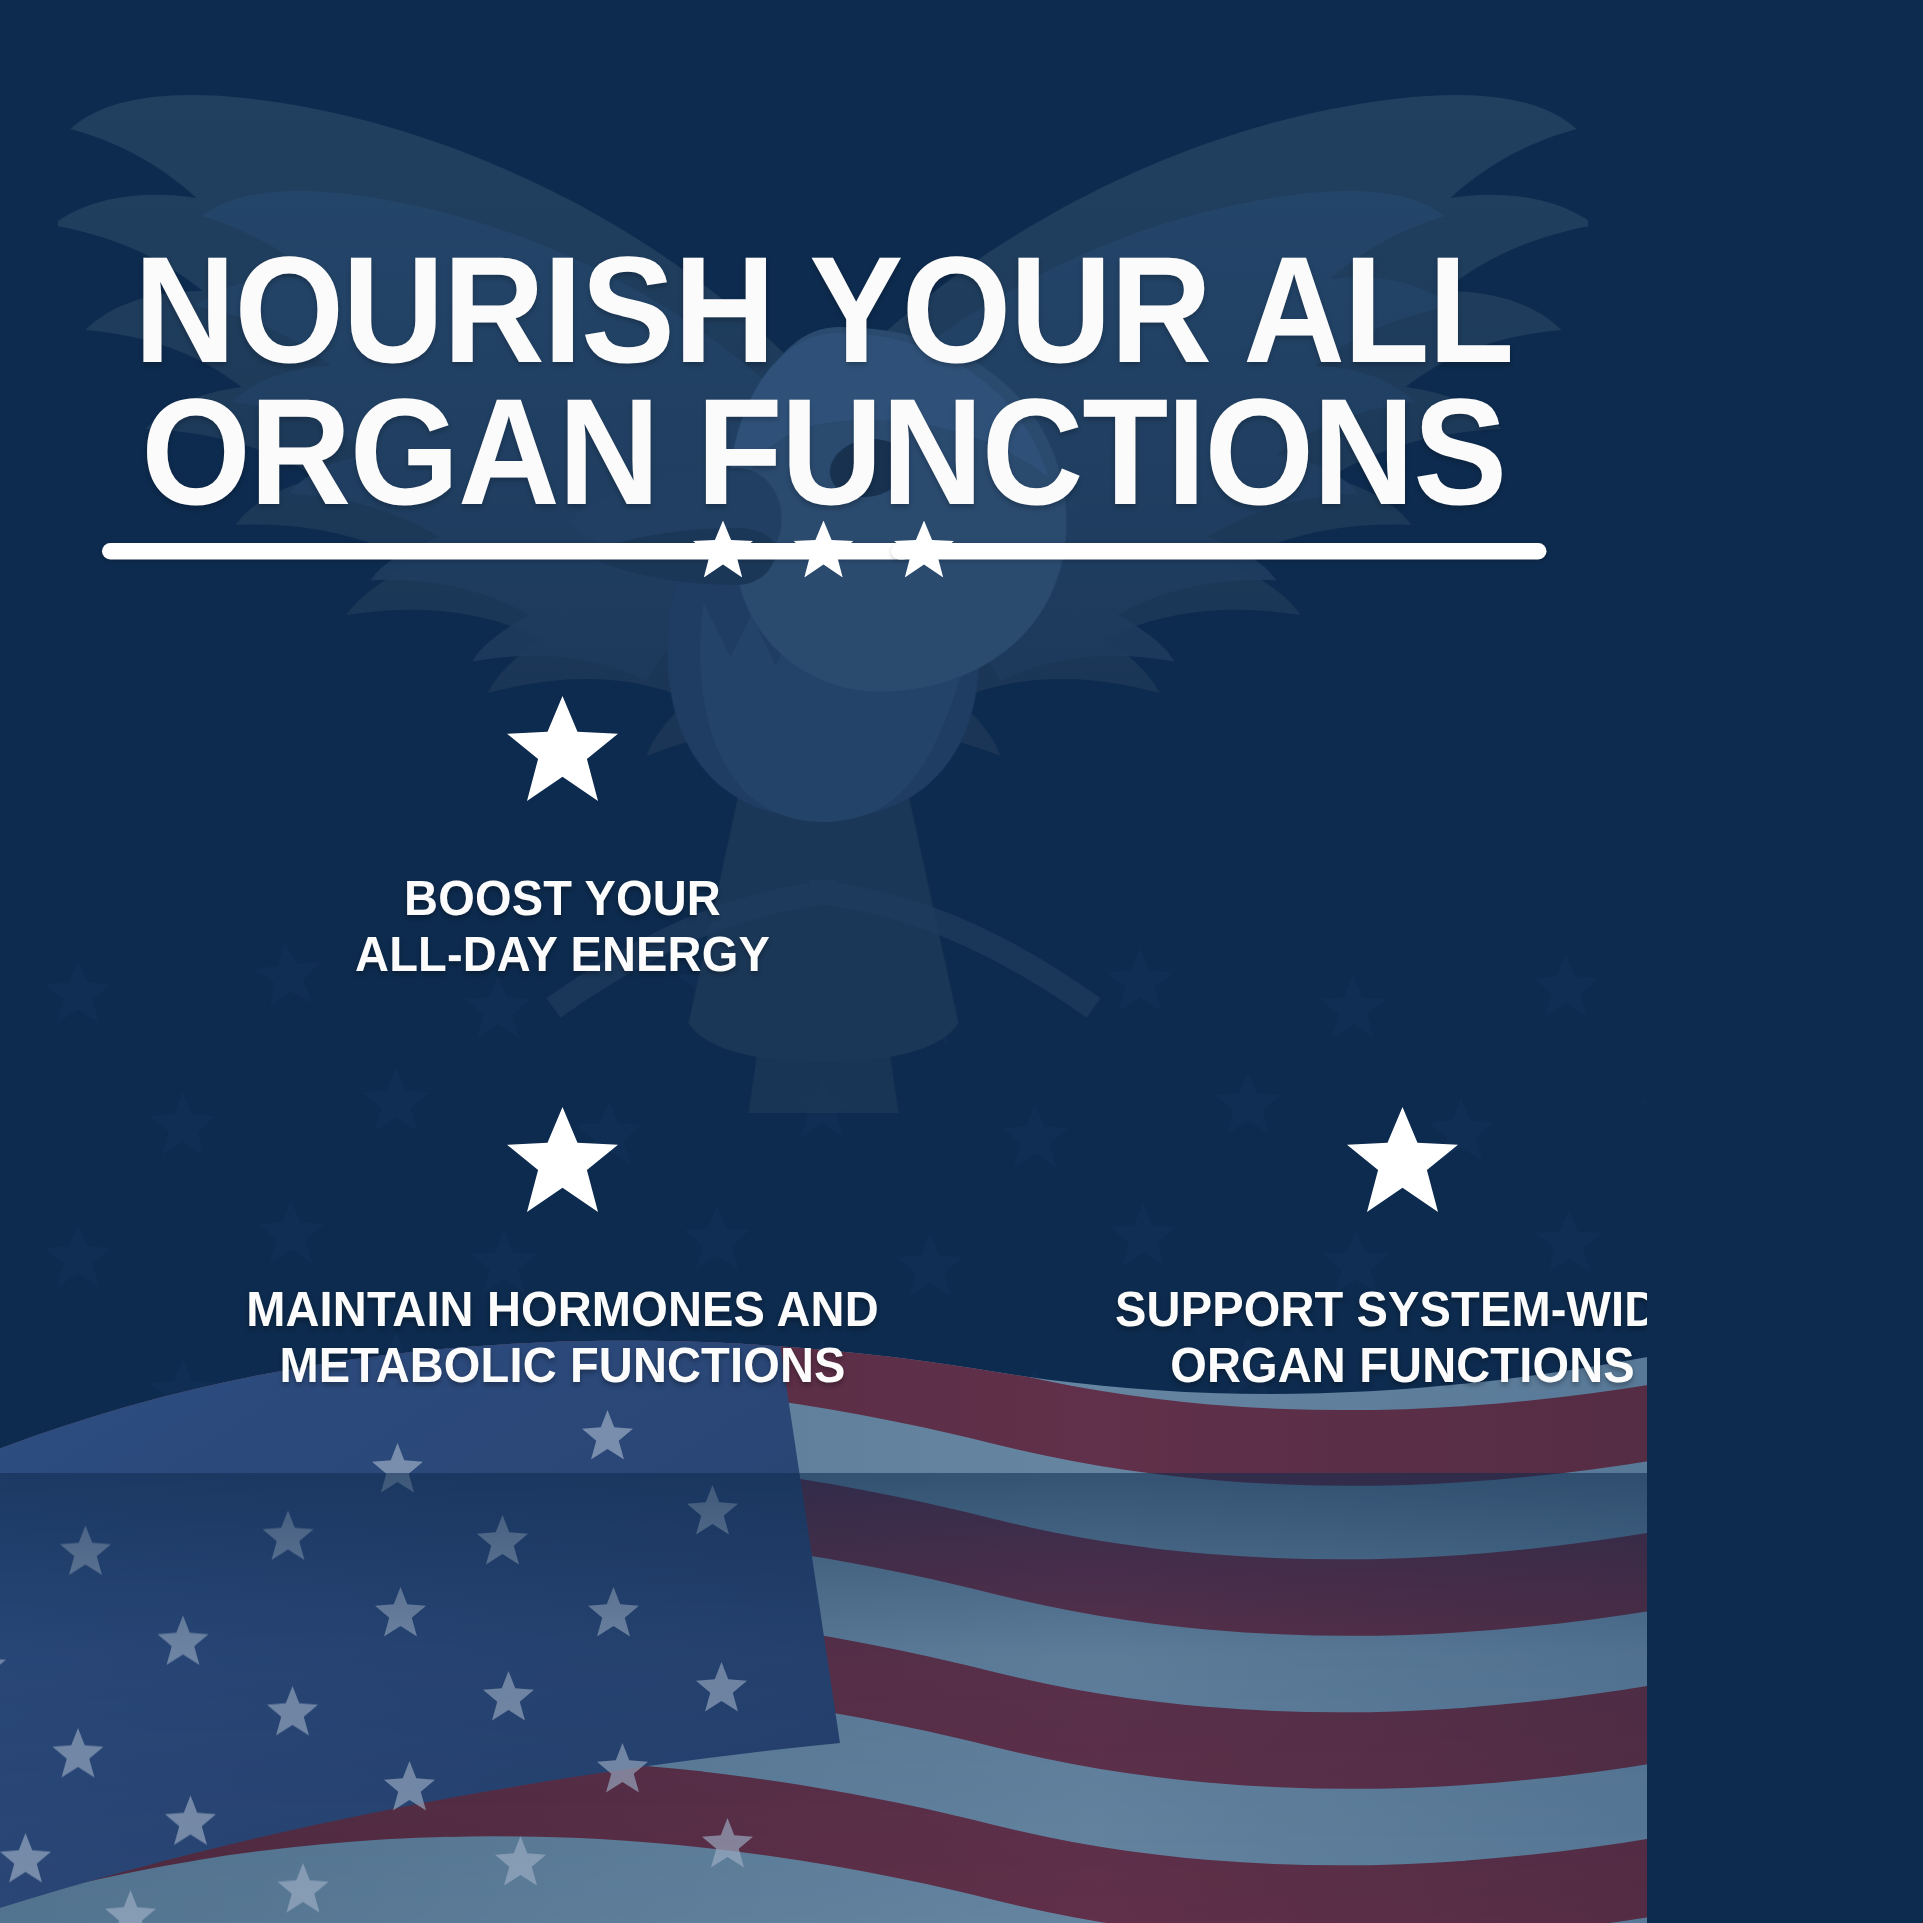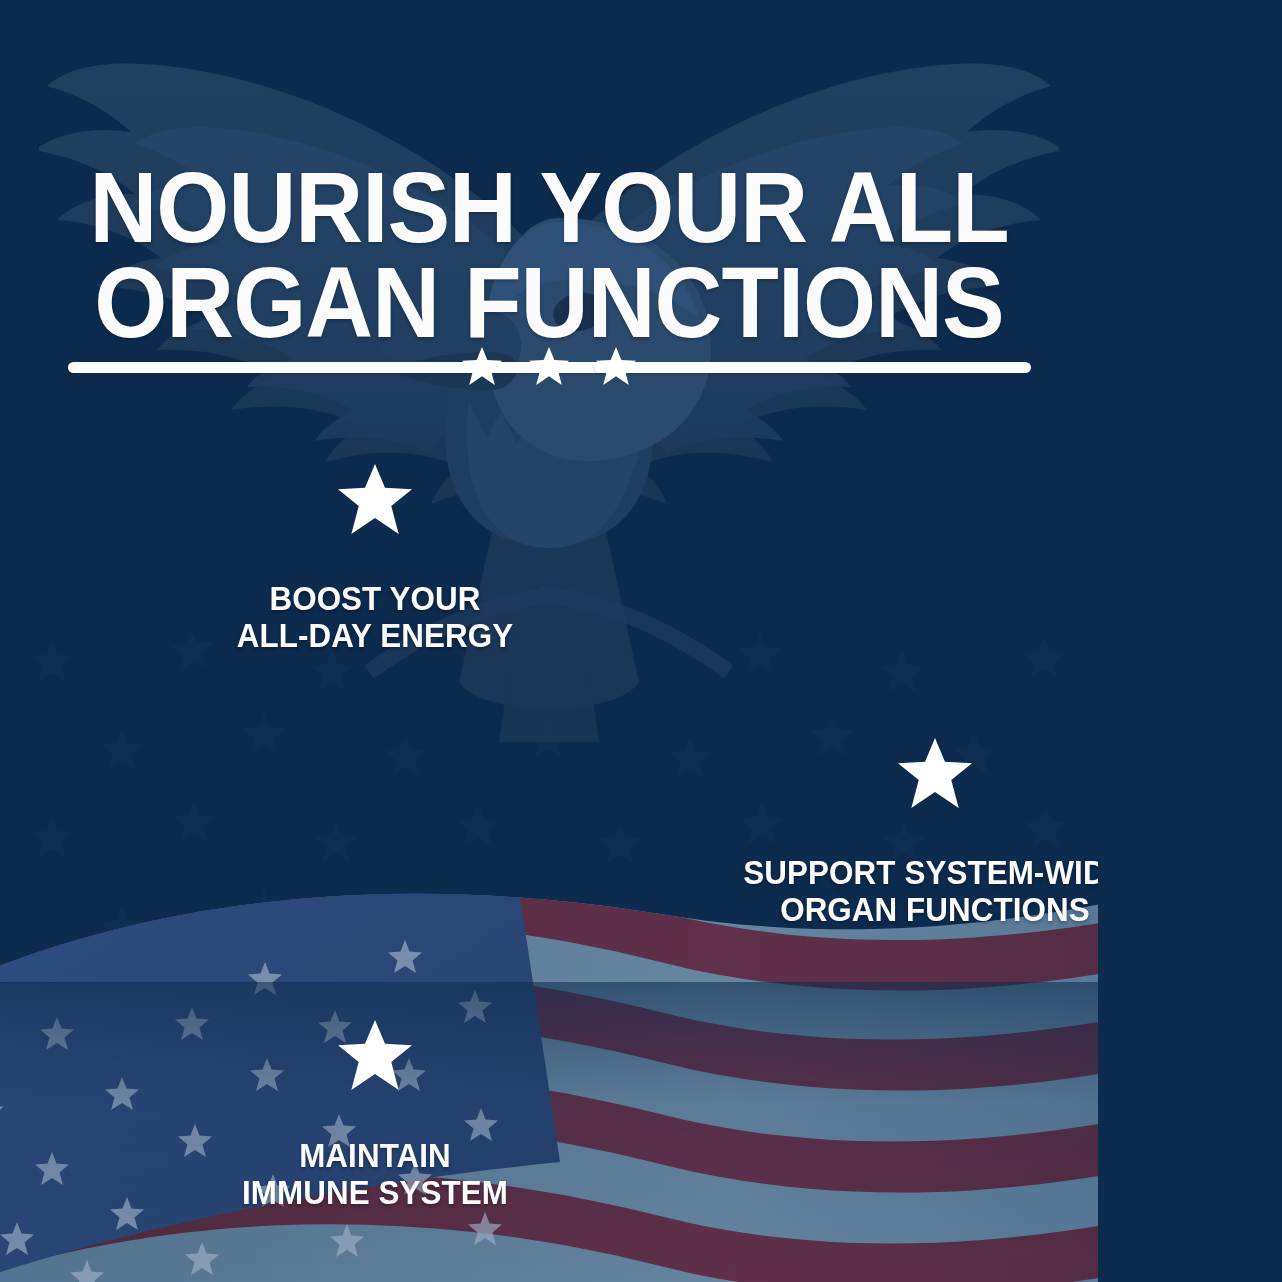--- a/index.html
+++ b/index.html
@@ -308,30 +308,30 @@
 
       <div class="frow r1">
         <div class="fitem col-l">
           <i class="star"></i>
           <div class="flabel">BOOST YOUR
 ALL-DAY ENERGY</div>
         </div>
       </div>
 
       <div class="frow r2">
+        <div class="fitem col-l">
+          <i class="star"></i>
+          <div class="flabel">MAINTAIN HORMONES AND
+METABOLIC FUNCTIONS</div>
+        </div>
         <div class="fitem col-r">
           <i class="star"></i>
           <div class="flabel">SUPPORT SYSTEM-WIDE
 ORGAN FUNCTIONS</div>
         </div>
       </div>
 
       <div class="frow r3">
-        <div class="fitem col-l">
-          <i class="star"></i>
-          <div class="flabel">MAINTAIN
-IMMUNE SYSTEM</div>
-        </div>
       </div>
 
     </div>
   </div>
 </div>
 
 </body></html>

